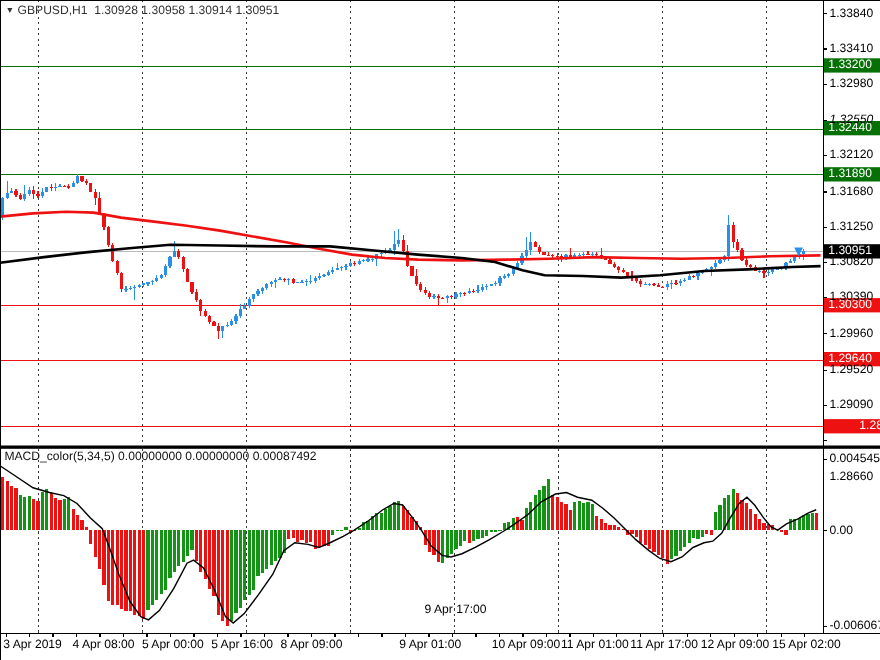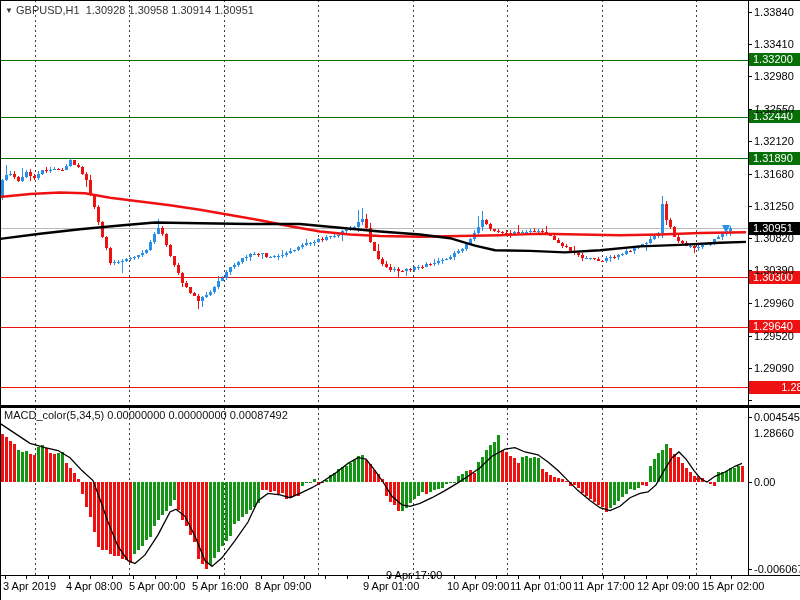--- a/index.html
+++ b/index.html
@@ -688,20 +688,20 @@
       <div class="badge" style="left: 749px; top: 222px; background: rgb(0, 0, 0);">1.30951</div>
       <div class="axlabel" style="left: 754px; top: 411px;">0.0045456</div>
       <div class="axlabel" style="left: 754px; top: 476px;">0.00</div>
       <div class="axlabel" style="left: 754px; top: 563px;">-0.0060672</div>
       <div class="tlabel" style="left: 3px; top: 580px;">3 Apr 2019</div>
       <div class="tlabel" style="left: 66px; top: 580px;">4 Apr 08:00</div>
       <div class="tlabel" style="left: 129px; top: 580px;">5 Apr 00:00</div>
       <div class="tlabel" style="left: 192px; top: 580px;">5 Apr 16:00</div>
       <div class="tlabel" style="left: 255px; top: 580px;">8 Apr 09:00</div>
       <div class="tlabel" style="left: 318px; top: 580px; margin-left: 45px;">9 Apr 01:00</div>
-      <div class="tlabel" style="left: 386px; top: 548px; margin-top: 21px;">9 Apr 17:00</div>
+      <div class="tlabel" style="left: 386px; top: 548px;">9 Apr 17:00</div>
       <div class="tlabel" style="left: 447px; top: 580px;">10 Apr 09:00</div>
       <div class="tlabel" style="left: 510px; top: 580px;">11 Apr 01:00</div>
       <div class="tlabel" style="left: 573px; top: 580px;">11 Apr 17:00</div>
       <div class="tlabel" style="left: 637px; top: 580px;">12 Apr 09:00</div>
       <div class="tlabel" style="left: 702px; top: 580px;">15 Apr 02:00</div>
     </div>
 </div>
 
 </body></html>

